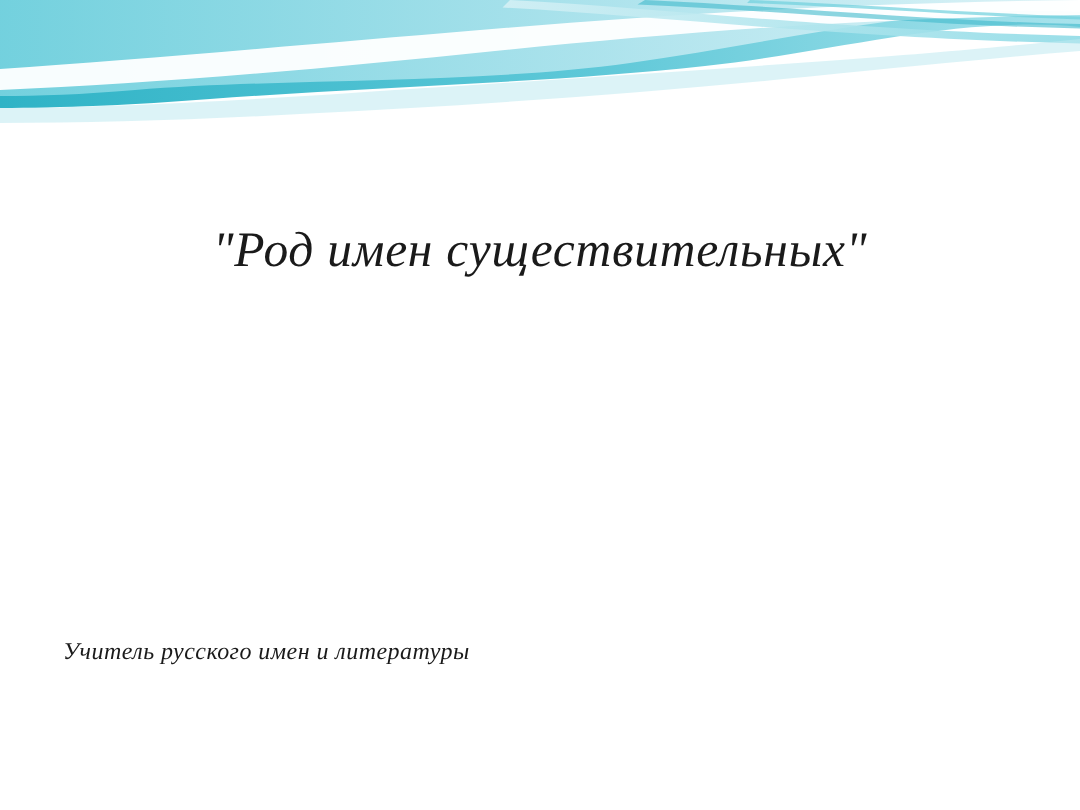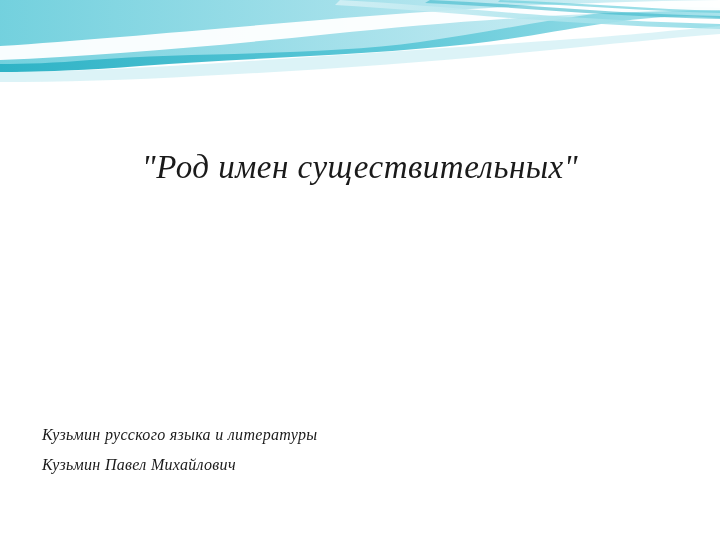--- a/index.html
+++ b/index.html
@@ -96,17 +96,16 @@
 
       <path d="M0,72 C60,72 140,68 220,63 C340,55 450,48 560,40 C630,35 680,30 720,26 L720,34 C670,38 610,44 540,51 C430,62 320,70 200,76 C130,80 60,82 0,82 Z" fill="#bfe9f1" opacity="0.55"></path>
     </svg>
   </div>
 
   <div class="title-block">
     <div class="title-text">"Род имен существительных"</div>
   </div>
 
   <div class="subtitle-block">
-    <div class="subtitle-line">Кузьмин русского языка и литературы</div>
-    <div class="subtitle-line">Кузьмин Павел Михайлович</div>
+    <div class="subtitle-line">Учитель русского имен и литературы</div>
   </div>
 
 </div>
 
 </body></html>

